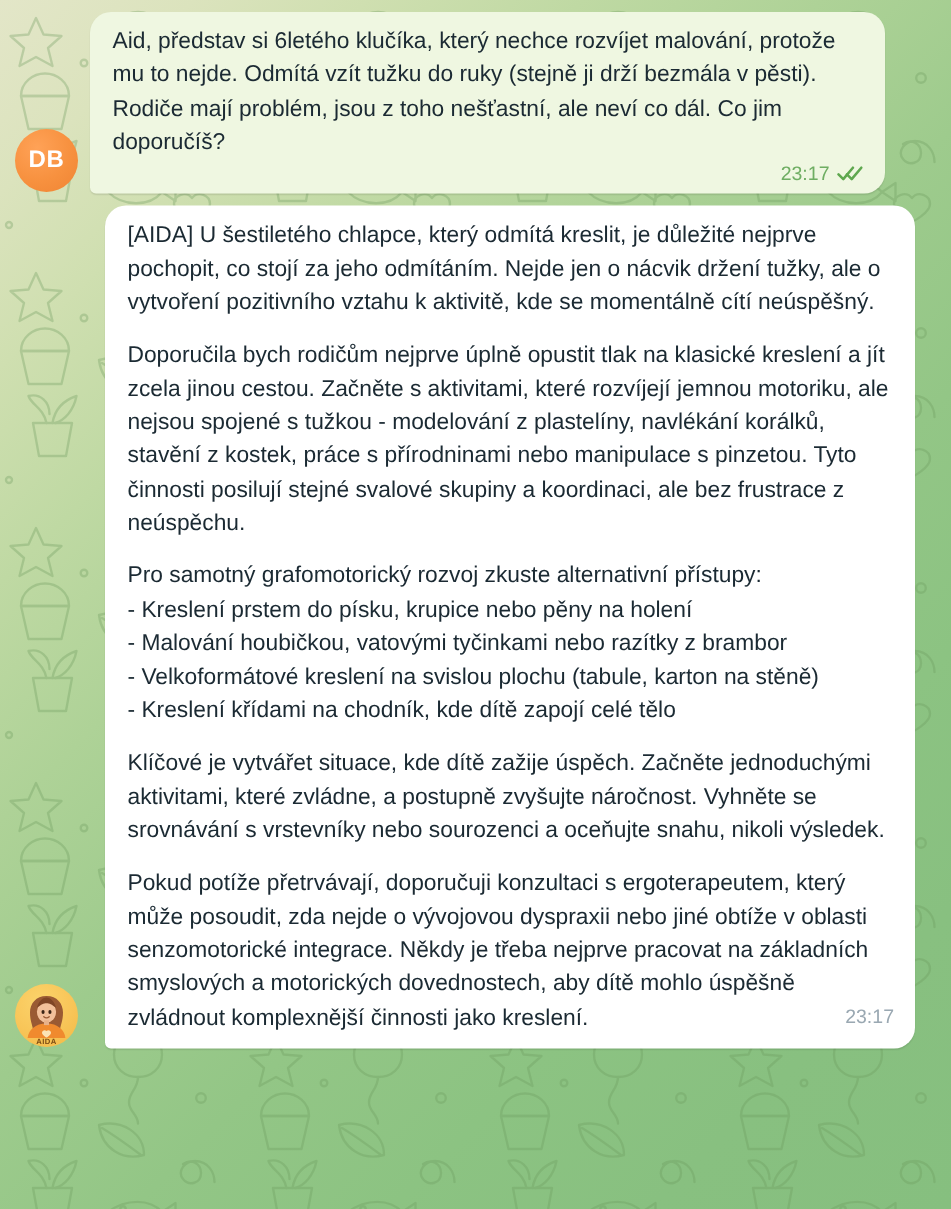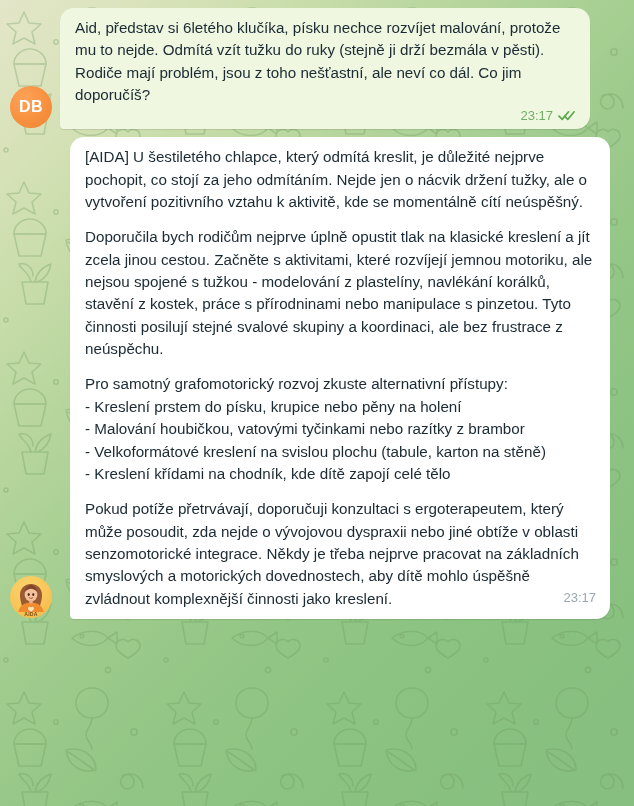--- a/index.html
+++ b/index.html
@@ -184,21 +184,21 @@
 </svg>
 
 <div id="message-list">
 
   <div class="message-row" id="message-row-1">
     <div class="avatar avatar-initials">
       <span>DB</span>
     </div>
 
     <div class="bubble bubble-out clearfix">
-      <p>Aid, představ si 6letého klučíka, písku nechce rozvíjet malování, protože mu to nejde. Odmítá vzít tužku do ruky (stejně ji drží bezmála v pěsti). Rodiče mají problém, jsou z toho nešťastní, ale neví co dál. Co jim doporučíš?</p>
+      <p>Aid, představ si 6letého klučíka, který nechce rozvíjet malování, protože mu to nejde. Odmítá vzít tužku do ruky (stejně ji drží bezmála v pěsti). Rodiče mají problém, jsou z toho nešťastní, ale neví co dál. Co jim doporučíš?</p>
       <span class="meta meta-out">
         <span>23:17</span>
         <span class="ticks">
           <svg viewBox="0 0 18 11" width="18" height="11" fill="none" stroke="#5fa84f" stroke-width="1.7" stroke-linecap="round" stroke-linejoin="round">
             <path d="M1 6.2 L4.2 9.4 L10.6 1.8"></path>
             <path d="M6.6 6.2 L9.8 9.4 L16.2 1.8"></path>
           </svg>
         </span>
       </span>
     </div>
@@ -230,17 +230,18 @@
     </div>
 
     <div class="bubble bubble-in clearfix">
       <p>[AIDA] U šestiletého chlapce, který odmítá kreslit, je důležité nejprve pochopit, co stojí za jeho odmítáním. Nejde jen o nácvik držení tužky, ale o vytvoření pozitivního vztahu k aktivitě, kde se momentálně cítí neúspěšný.</p>
       <p>Doporučila bych rodičům nejprve úplně opustit tlak na klasické kreslení a jít zcela jinou cestou. Začněte s aktivitami, které rozvíjejí jemnou motoriku, ale nejsou spojené s tužkou - modelování z plastelíny, navlékání korálků, stavění z kostek, práce s přírodninami nebo manipulace s pinzetou. Tyto činnosti posilují stejné svalové skupiny a koordinaci, ale bez frustrace z neúspěchu.</p>
       <p>Pro samotný grafomotorický rozvoj zkuste alternativní přístupy:
 - Kreslení prstem do písku, krupice nebo pěny na holení
 - Malování houbičkou, vatovými tyčinkami nebo razítky z brambor
 - Velkoformátové kreslení na svislou plochu (tabule, karton na stěně)
 - Kreslení křídami na chodník, kde dítě zapojí celé tělo</p>
+      <p>Klíčové je vytvářet situace, kde dítě zažije úspěch. Začněte jednoduchými aktivitami, které zvládne, a postupně zvyšujte náročnost. Vyhněte se srovnávání s vrstevníky nebo sourozenci a oceňujte snahu, nikoli výsledek.</p>
       <p><span>Pokud potíže přetrvávají, doporučuji konzultaci s ergoterapeutem, který může posoudit, zda nejde o vývojovou dyspraxii nebo jiné obtíže v oblasti senzomotorické integrace. Někdy je třeba nejprve pracovat na základních smyslových a motorických dovednostech, aby dítě mohlo úspěšně zvládnout komplexnější činnosti jako kreslení.</span><span class="meta meta-in"><span>23:17</span></span></p>
     </div>
   </div>
 
 </div>
 
 </body></html>

